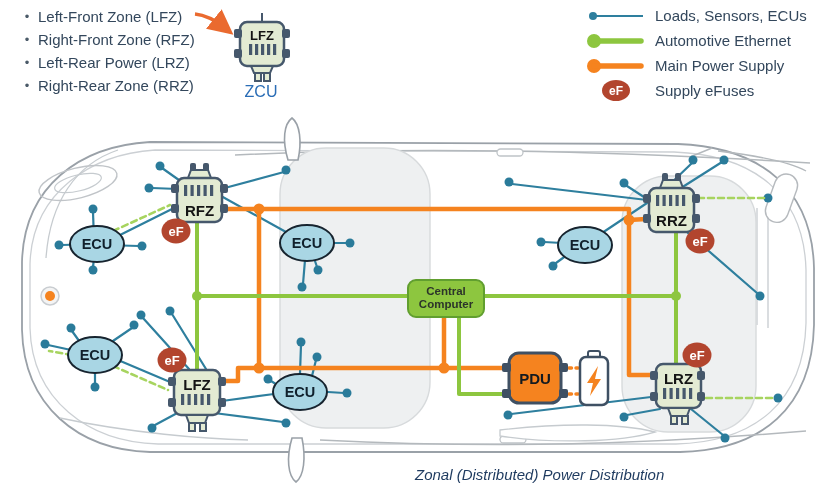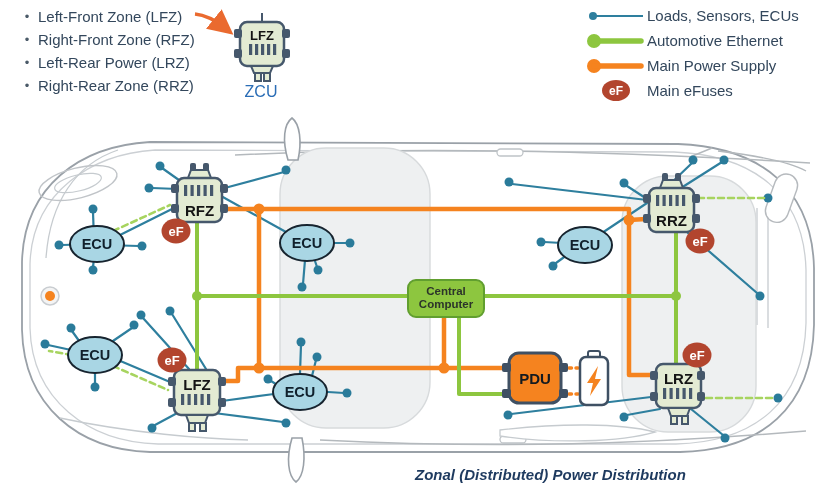--- a/index.html
+++ b/index.html
@@ -6,29 +6,29 @@
   .stage{position:relative;width:831px;height:497px;background:#fff;overflow:hidden;
          font-family:"Liberation Sans",sans-serif;}
   
   .zones{position:absolute;left:16px;top:5px;}
   .zone-row{display:flex;align-items:center;height:23px;font-size:15px;color:#33475c;}
   .zone-row .bullet{width:22px;text-align:center;color:#4a5a68;font-size:13px;}
   
   .legend{position:absolute;left:585px;top:3px;}
   .legend-row{display:flex;align-items:center;height:25px;}
   .legend-swatch{width:62px;display:flex;align-items:center;justify-content:center;}
-  .legend-label{font-size:15px;color:#33475c;margin-left:0;text-align:center;}
+  .legend-label{font-size:15px;color:#33475c;margin-left:8px;text-align:center;}
   .ef-badge{width:28px;height:21px;border-radius:50%;background:#b2452e;color:#fff;
             font-size:12px;font-weight:700;display:flex;align-items:center;justify-content:center;}
   
   .zcu-caption{position:absolute;left:230px;top:83px;width:62px;text-align:center;
                font-size:16px;font-weight:400;color:#2a6db6;}
   
   .caption{position:absolute;left:415px;top:466px;width:400px;font-size:15px;font-style:italic;
-           font-weight:700;color:#1e3a5f;}
+           font-weight:400;color:#1e3a5f;}
   .abs{position:absolute;}
   svg text{font-family:"Liberation Sans",sans-serif;}
 </style>
 </head>
 <body>
 
 <div class="stage">
 
   <div class="zones">
     <div class="zone-row">
@@ -104,21 +104,21 @@
             <circle cx="9" cy="9" r="7" fill="#f5831f"></circle>
             <line x1="9" y1="9" x2="56" y2="9" stroke="#f5831f" stroke-width="5.5" stroke-linecap="round"></line>
           </svg>
       </span>
       <span class="legend-label">Main Power Supply</span>
     </div>
     <div class="legend-row">
       <span class="legend-swatch">
         <span class="ef-badge">eF</span>
       </span>
-      <span class="legend-label">Main eFuses</span>
+      <span class="legend-label">Supply eFuses</span>
     </div>
   </div>
 
   <svg class="abs" style="left:0;top:0;" width="831" height="497" viewBox="0 0 831 497">
 
     <g fill="none" stroke="#9aa1a8" stroke-width="1.8">
       <path d="M150,142 C80,146 24,186 22,262 L22,330 C24,406 78,450 150,452 L680,452 C762,450 812,408 814,325 L814,268 C812,188 760,147 678,144 Z"></path>
       <path d="M155,150 C92,154 32,192 30,264 L30,328 C32,400 88,442 158,444 L676,444 C755,442 804,402 806,323 L806,270 C804,194 754,155 674,152 Z" stroke="#ccd0d4" stroke-width="1.3"></path>
       <path d="M118,150 C76,164 50,202 46,258" stroke="#c6cbcf" stroke-width="1.3"></path>
       <ellipse cx="78" cy="183" rx="40" ry="15" transform="rotate(-14 78 183)" stroke="#c0c4c8" stroke-width="1.4"></ellipse>

